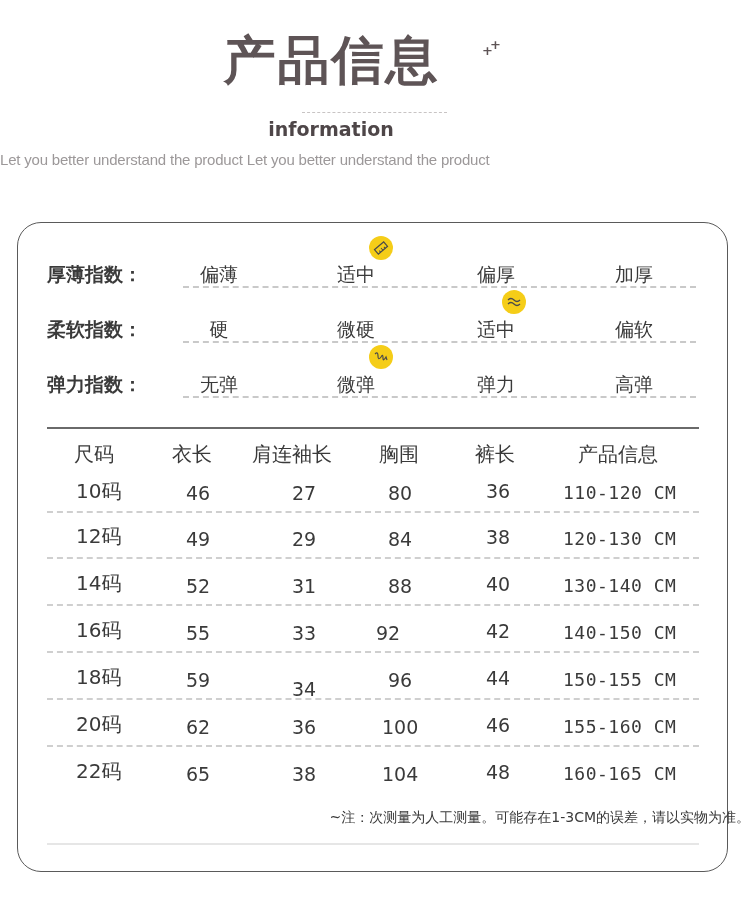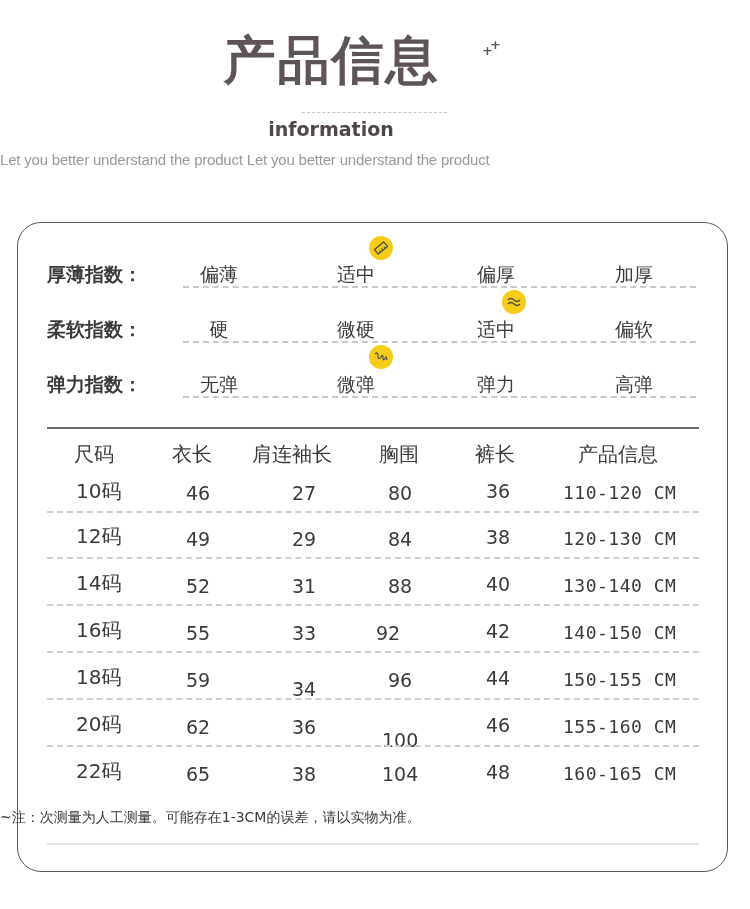--- a/index.html
+++ b/index.html
@@ -50,21 +50,21 @@
     .thead { position: absolute; left: 0; top: 441px; width: 750px; height: 30px; }
     .th { position: absolute; font-size: 20px; color: #3a3a3a; text-align: center; top: 0; }
 
     .trow { position: absolute; left: 0; width: 750px; height: 47px; }
     .td { position: absolute; font-size: 19px; color: #3a3a3a; text-align: center; font-family: "DejaVu Sans", sans-serif; }
     .td.size { font-size: 20px; text-align: left; }
     .td.height { font-family: "DejaVu Sans Mono", monospace; font-size: 18px; letter-spacing: 0.5px; }
     .row-line { position: absolute; left: 47px; width: 652px; height: 0; border-top: 2px dashed #cfcfcf; }
 
     .note {
-      position: absolute; top: 809px; left: 0; width: 750px; text-align: left;
+      position: absolute; top: 809px; left: 0; width: 750px; text-align: right;
       font-size: 14px; color: #3a3a3a;
     }
     .bottom-line { position: absolute; left: 47px; width: 652px; top: 843px; height: 0; border-top: 2px solid #e6e6e6; }
   </style>
 </head>
 <body>
 
 <div class="title">产品信息</div>
 <div class="sparkle">
   <span style="left:0;top:6px;">+</span>
@@ -179,21 +179,21 @@
   <div class="td" style="left:388px;top:5px;">96</div>
   <div class="td" style="left:486px;top:3px;">44</div>
   <div class="td height" style="left:563px;top:5px;">150-155 CM</div>
   <div class="row-line" style="top:34px;"></div>
 </div>
 
 <div class="trow" style="top:711px;">
   <div class="td size" style="left:76px;top:0px;">20码</div>
   <div class="td" style="left:186px;top:5px;">62</div>
   <div class="td" style="left:292px;top:5px;">36</div>
-  <div class="td" style="left:382px;top:18px;">100</div>
+  <div class="td" style="left:382px;top:5px;">100</div>
   <div class="td" style="left:486px;top:3px;">46</div>
   <div class="td height" style="left:563px;top:5px;">155-160 CM</div>
   <div class="row-line" style="top:34px;"></div>
 </div>
 
 <div class="trow" style="top:758px;">
   <div class="td size" style="left:76px;top:0px;">22码</div>
   <div class="td" style="left:186px;top:5px;">65</div>
   <div class="td" style="left:292px;top:5px;">38</div>
   <div class="td" style="left:382px;top:5px;">104</div>

